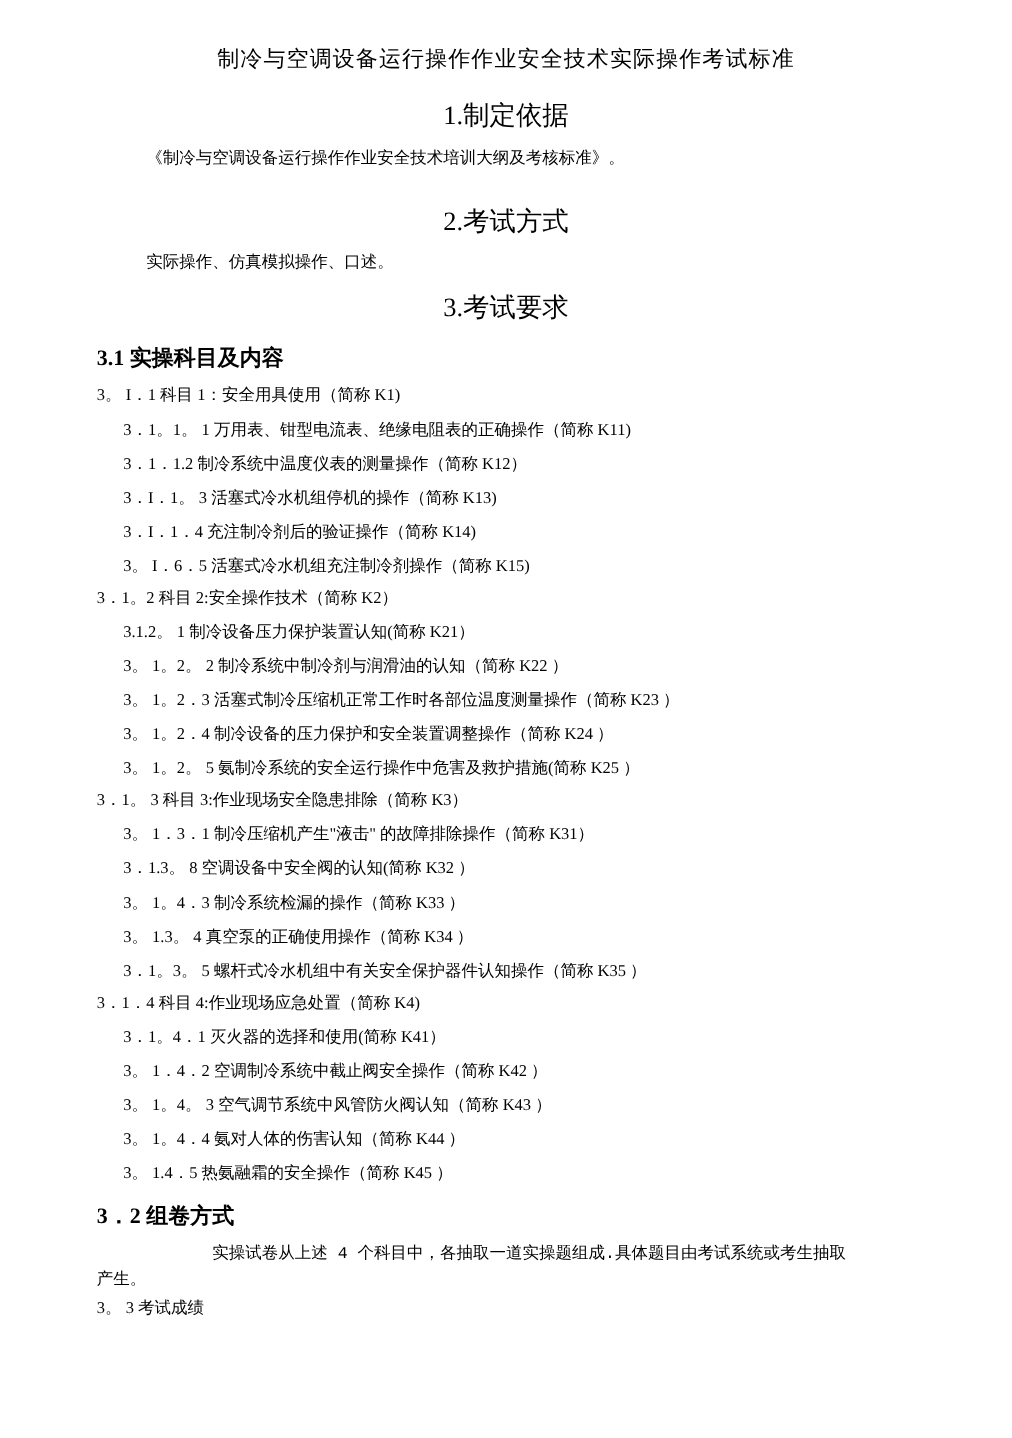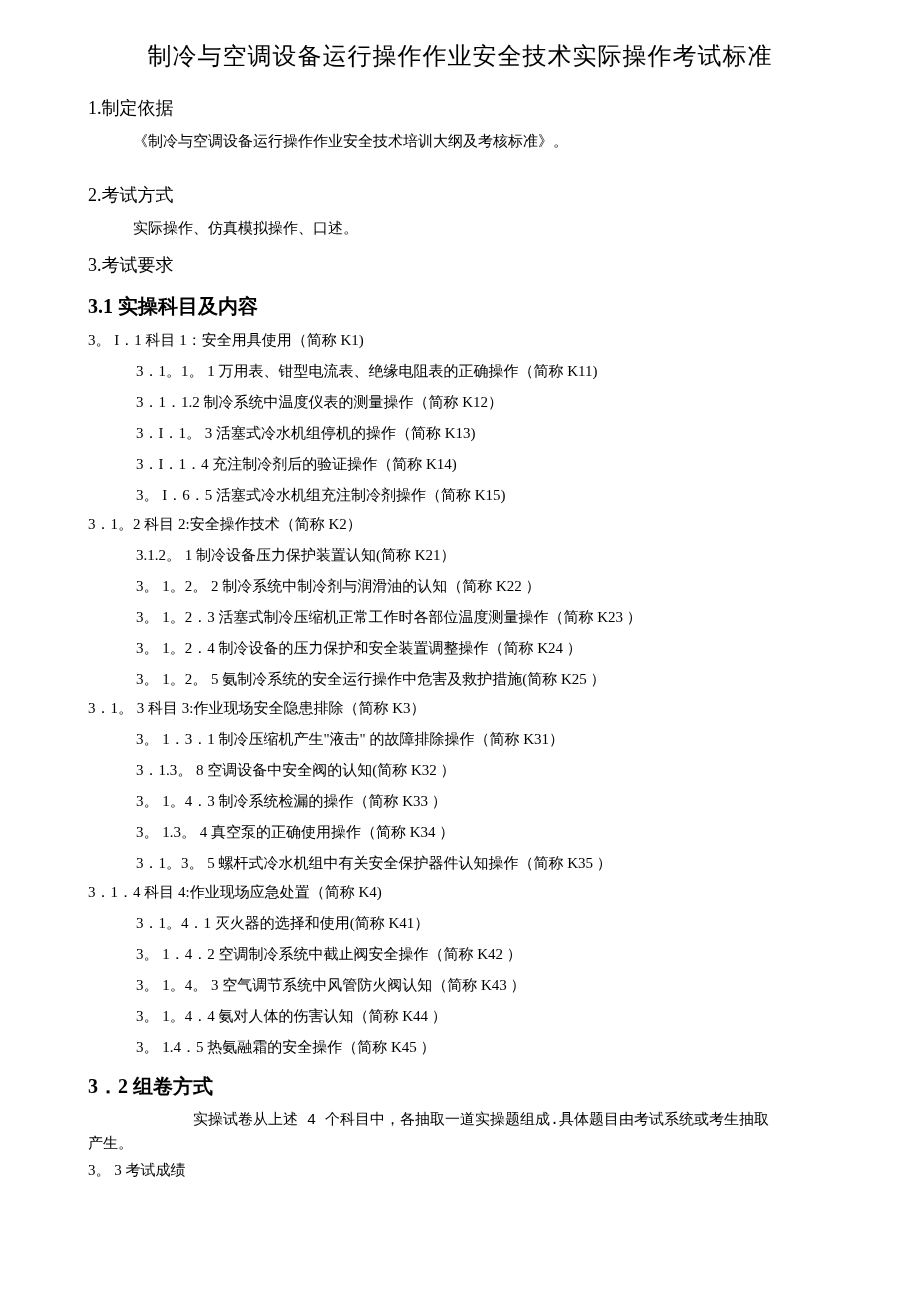--- a/index.html
+++ b/index.html
@@ -7,49 +7,50 @@
       font-size: 15px;
       color: #000;
       background: #fff;
       width: 920px;
       margin: 0;
       padding: 30px 88px 30px 88px;
       box-sizing: border-box;
       line-height: 1.4;
     }
     .title {
-      font-size: 24px;
+      font-size: 20px;
       text-align: center;
       margin: 10px 0 22px 0;
       font-weight: normal;
       letter-spacing: 1px;
     }
     .h1 {
-      font-size: 18px;
+      font-size: 24px;
       margin: 14px 0 10px 0;
       font-weight: normal;
+      text-align: center;
     }
     .p-indent {
       text-indent: 3em;
       margin: 8px 0 31px 0;
     }
     .p-indent-small {
       text-indent: 3em;
       margin: 6px 0 10px 0;
     }
     .h2 {
       font-weight: bold;
       font-size: 20px;
       margin: 14px 0 10px 0;
     }
     .item-l1 {
       margin: 8px 0 6px 0;
     }
     .item-l2 {
-      margin: 10px 0 6px 48px;
+      margin: 10px 0 6px 24px;
     }
     .combine-para {
       margin: 4px 0 2px 0;
       font-family: Liberation Mono, monospace;
     }
     .last-line {
       margin: 6px 0 0 0;
     }
   </style>
 </head>

